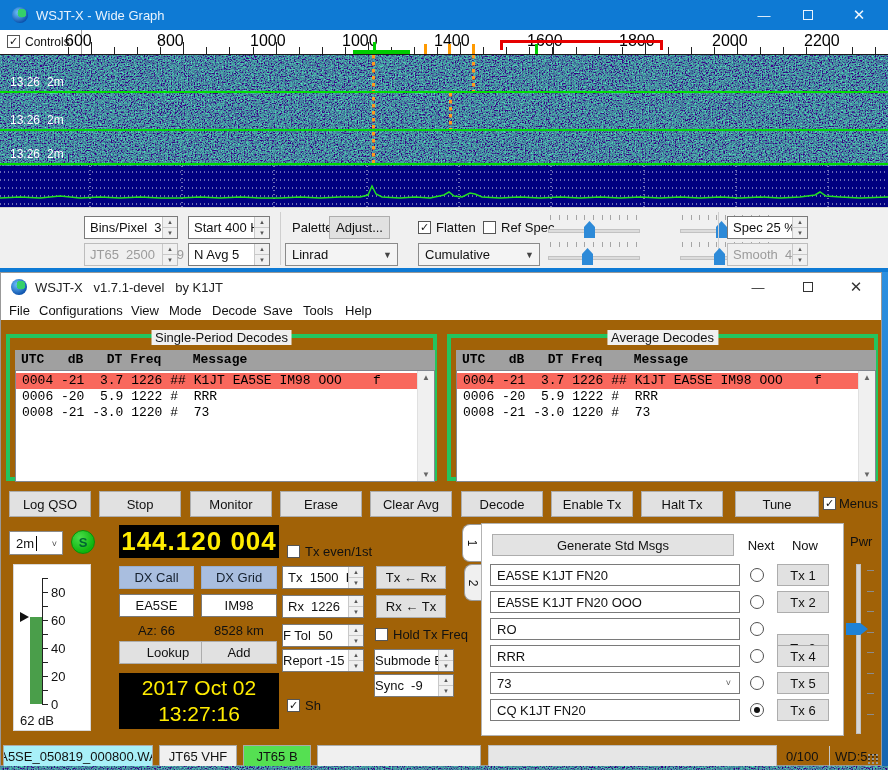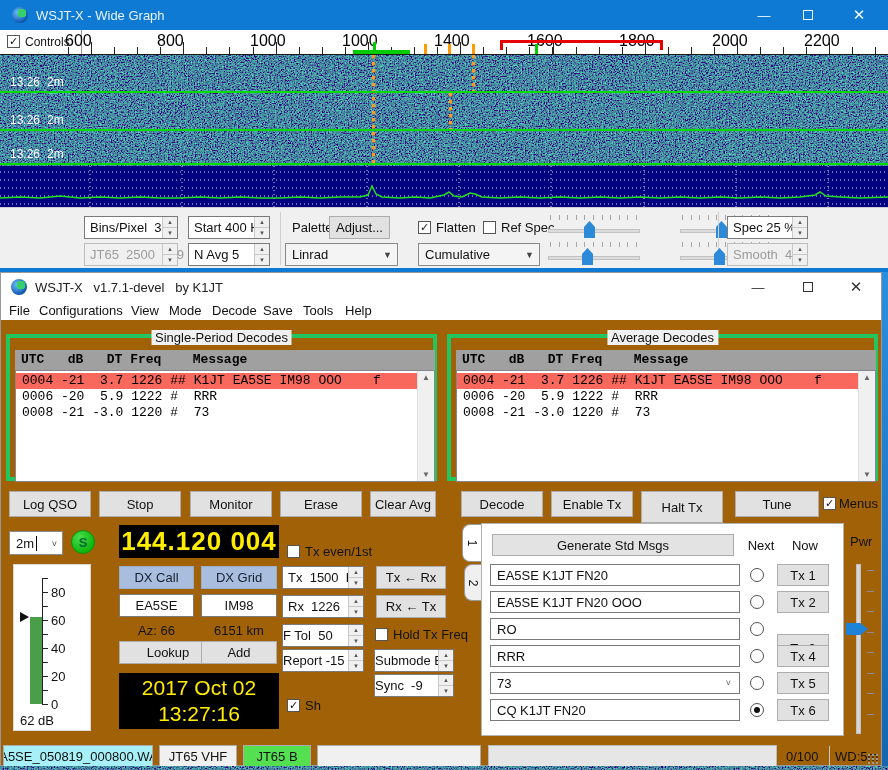--- a/index.html
+++ b/index.html
@@ -253,30 +253,30 @@
       </div>
     <div class="btn" style="left:98px;top:218px;width:82px;height:26px">
         <span>Stop</span>
       </div>
     <div class="btn" style="left:189px;top:218px;width:82px;height:26px">
         <span>Monitor</span>
       </div>
     <div class="btn" style="left:279px;top:218px;width:82px;height:26px">
         <span>Erase</span>
       </div>
-    <div class="btn" style="left:369px;top:218px;width:66px;height:26px">
+    <div class="btn" style="left:369px;top:218px;width:82px;height:26px">
         <span>Clear Avg</span>
       </div>
     <div class="btn" style="left:460px;top:218px;width:82px;height:26px">
         <span>Decode</span>
       </div>
     <div class="btn" style="left:550px;top:218px;width:82px;height:26px">
         <span>Enable Tx</span>
       </div>
-    <div class="btn" style="left:640px;top:218px;width:82px;height:32px">
+    <div class="btn" style="left:640px;top:218px;width:82px;height:26px">
         <span>Halt Tx</span>
       </div>
     <div class="btn" style="left:734px;top:218px;width:84px;height:26px">
         <span>Tune</span>
       </div>
     <span class="cb on" style="left:822px;top:224px"></span>
     <span class="lbl" style="left:838px;top:223px">Menus</span>
 
     <div class="combo white" style="left:8px;top:258px;width:54px;height:24px">
         <span>2m</span>
@@ -309,21 +309,21 @@
     <div class="dxlbl" style="left:200px;top:293px;width:76px;height:23px">
         <span>DX Grid</span>
       </div>
     <div class="field ctr" style="left:118px;top:321px;width:75px;height:23px">
         <span>EA5SE</span>
       </div>
     <div class="field ctr" style="left:200px;top:321px;width:76px;height:23px">
         <span>IM98</span>
       </div>
     <span class="lbl" style="left:118px;top:350px;width:75px;text-align:center">Az: 66</span>
-    <span class="lbl" style="left:200px;top:350px;width:76px;text-align:center">6151 km</span>
+    <span class="lbl" style="left:200px;top:350px;width:76px;text-align:center">8528 km</span>
     <div class="btn" style="left:118px;top:368px;width:98px;height:23px">
         <span>Lookup</span>
       </div>
     <div class="btn" style="left:200px;top:368px;width:76px;height:23px">
         <span>Add</span>
       </div>
     <div class="lcd" style="left:118px;top:400px;width:160px;height:56px;font-size:21px;line-height:26px">
       <span>2017 Oct 02</span>
       <span>13:27:16</span>
     </div>

